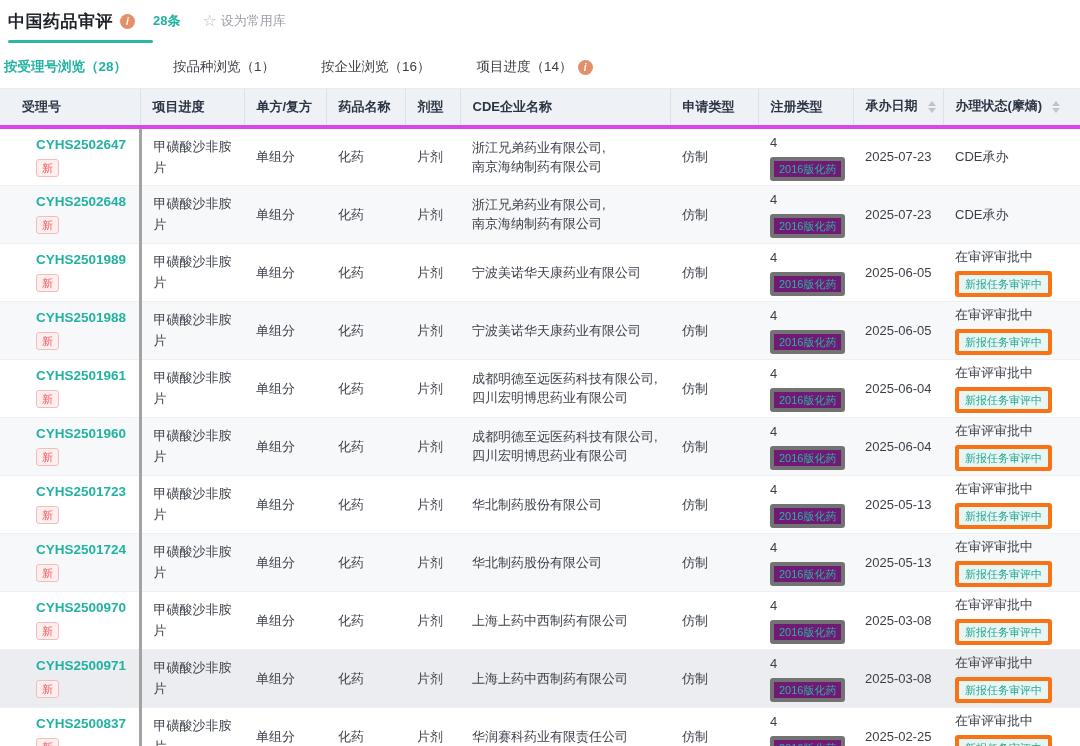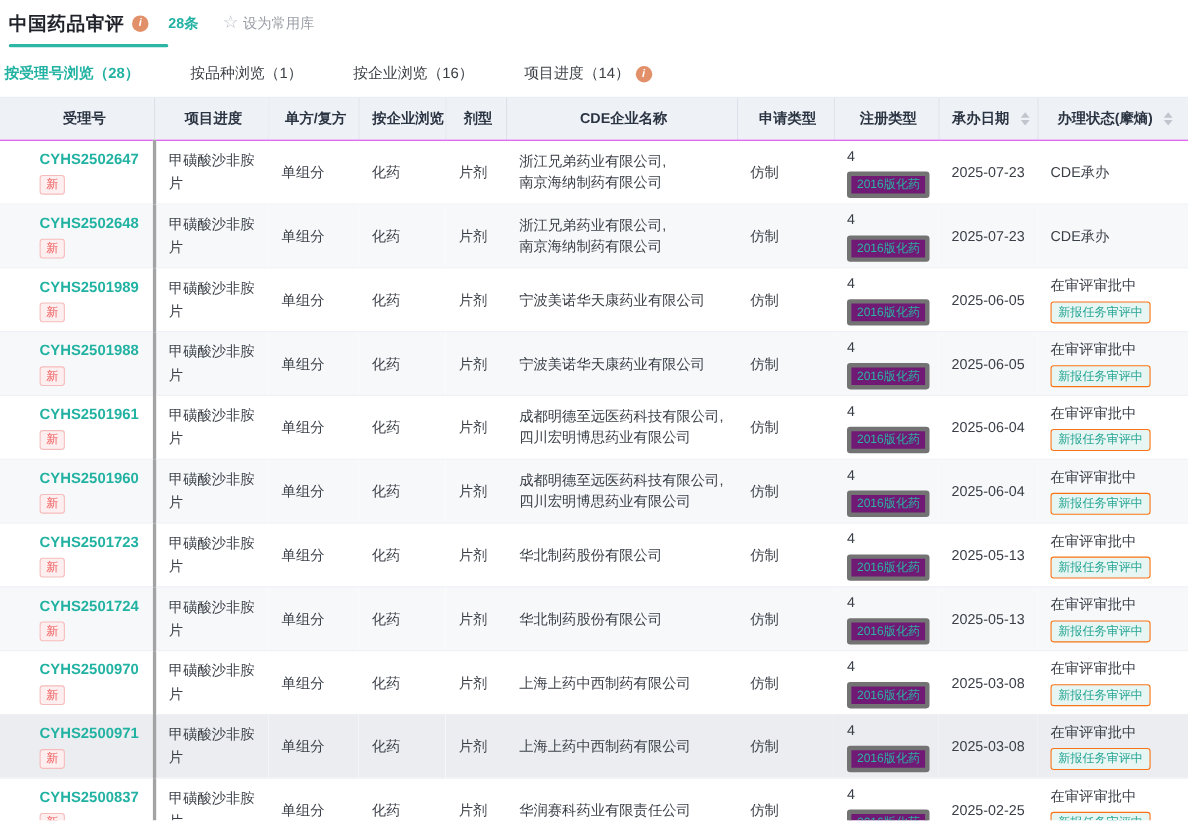--- a/index.html
+++ b/index.html
@@ -24,38 +24,38 @@
   .tabs { display:flex; align-items:flex-end; padding:15px 0 12px 4px; }
   .tab { font-size:13.5px; color:#3c4046; margin-right:46px; cursor:pointer;
     display:inline-flex; align-items:center; white-space:nowrap; }
   .tab.active { color:#21b2a2; font-weight:bold; }
   .tab .info-icon { margin-left:5px; }
 
   
   .table-wrap { width:1080px; height:670px; overflow:hidden; border-top:1px solid #e9edf3; }
   table { border-collapse:collapse; table-layout:fixed; width:1080px; }
   thead th { background:#eef1f6; height:38px; font-size:13px; font-weight:bold;
-    color:#2b3442; text-align:center; padding:0 8px 0 12px; border-right:1px solid #dde2ea;
-    border-bottom:1px solid #d946ef; white-space:nowrap; overflow:hidden; }
+    color:#2b3442; text-align:left; padding:0 8px 0 12px; border-right:1px solid #dde2ea;
+    border-bottom:4px solid #d946ef; white-space:nowrap; overflow:hidden; }
   thead th:first-child { padding-left:22px; }
   thead th:last-child { border-right:none; }
   tbody td { height:58px; font-size:13px; color:#3a3f47; padding:0 8px 0 12px;
     border-bottom:1px solid #eef0f4; vertical-align:middle; line-height:21px;
     overflow:hidden; }
   tbody td:first-child { padding-left:36px; border-right:3px solid #a3a3a3; }
   tbody tr.zebra { background:#f7f8fa; }
   tbody tr.highlight { background:#ebedf0; }
 
   .acc-no { color:#21b2a2; font-weight:bold; font-size:13.5px; text-decoration:none;
     display:block; cursor:pointer; line-height:18px; }
   .badge { display:inline-block; font-size:11px; line-height:16px; border-radius:3px;
     padding:0 5px; margin-top:5px; white-space:nowrap; }
   .badge-new { color:#f05a5a; background:#fdeff0; border:1px solid #f6bcbc; }
   .badge-reg { color:#2bb3a0; background:#701a75; border:4px solid #737373; }
-  .badge-status { color:#26a594; background:#e7f6f3; border:1px solid #f97316; padding:1px 6px; }
+  .badge-status { color:#26a594; background:#e7f6f3; border:4px solid #f97316; padding:1px 6px; }
 
   .sort-icon { display:inline-flex; flex-direction:column; margin-left:10px;
     vertical-align:middle; cursor:pointer; }
   .sort-icon .up { width:0; height:0; border:4px solid transparent;
     border-bottom:5px solid #c0c4cc; margin-bottom:2px; }
   .sort-icon .dn { width:0; height:0; border:4px solid transparent;
     border-top:5px solid #c0c4cc; }
   .cell-sub { line-height:19px; }
 </style>
 </head>
@@ -103,21 +103,21 @@
           <col style="width: 88px;">
           <col style="width: 95px;">
           <col style="width: 90px;">
           <col style="width: 137px;">
         </colgroup>
       <thead>
           <tr id="thead-row">
             <th><span>受理号</span></th>
             <th><span>项目进度</span></th>
             <th><span>单方/复方</span></th>
-            <th><span>按企业浏览</span></th>
+            <th><span>药品名称</span></th>
             <th><span>剂型</span></th>
             <th><span>CDE企业名称</span></th>
             <th><span>申请类型</span></th>
             <th><span>注册类型</span></th>
             <th><span>承办日期</span><span class="sort-icon">
                 <i class="up"></i>
                 <i class="dn"></i>
               </span></th>
             <th><span>办理状态(摩熵)</span><span class="sort-icon">
                 <i class="up"></i>

